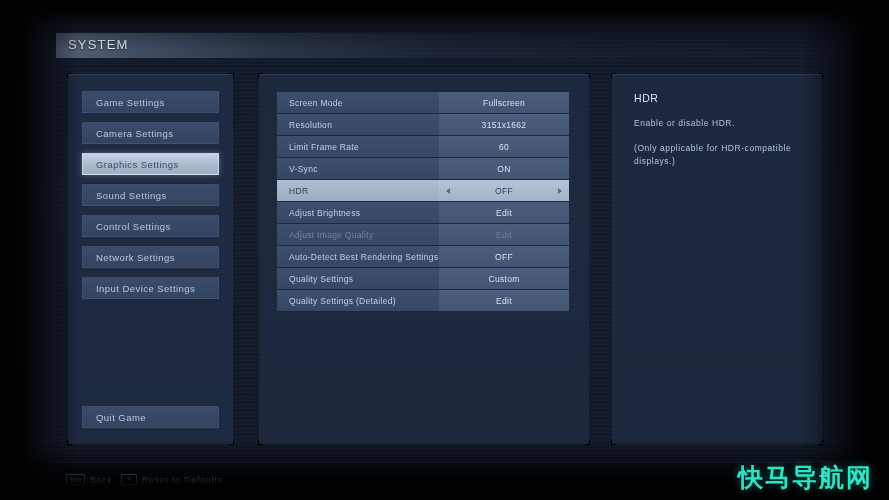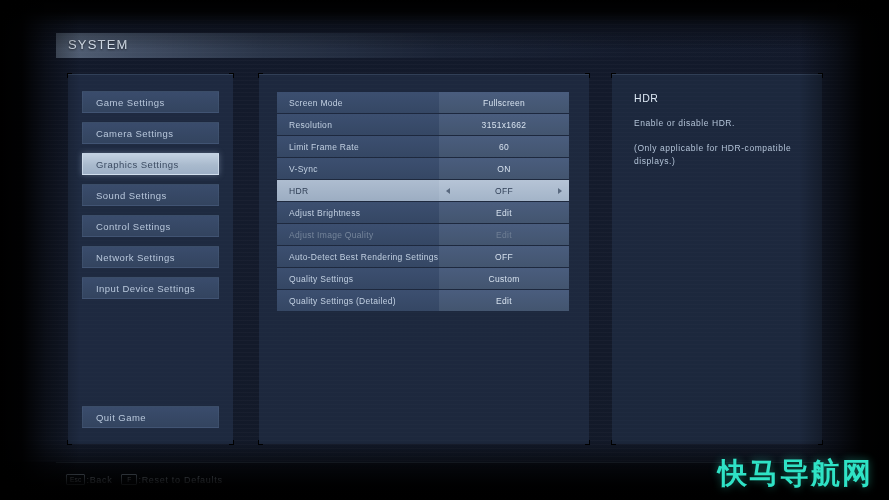--- a/index.html
+++ b/index.html
@@ -176,21 +176,21 @@
     display:inline-flex; align-items:center; justify-content:center;
     min-width:16px; height:11px; padding:0 3px;
     border:1px solid #9fb2c8; color:#cdd9e8;
     font-size:6.5px; letter-spacing:.2px; margin-right:1px;
     border-radius:1px;
   }
   .hint{ margin-right:9px; display:flex; align-items:center; }
 
   #watermark{
     position:absolute; right:16px; bottom:6px;
-    font-size:29px; font-weight:bold; letter-spacing:2px;
+    font-size:25px; font-weight:bold; letter-spacing:2px;
     color:#2fe3c6;
     text-shadow:0 0 8px rgba(47,227,198,.45), 1px 2px 0 rgba(0,0,0,.7);
     z-index:7;
     font-family:"DejaVu Sans", sans-serif;
   }
 </style>
 </head>
 <body>
 
 <div id="screen">

